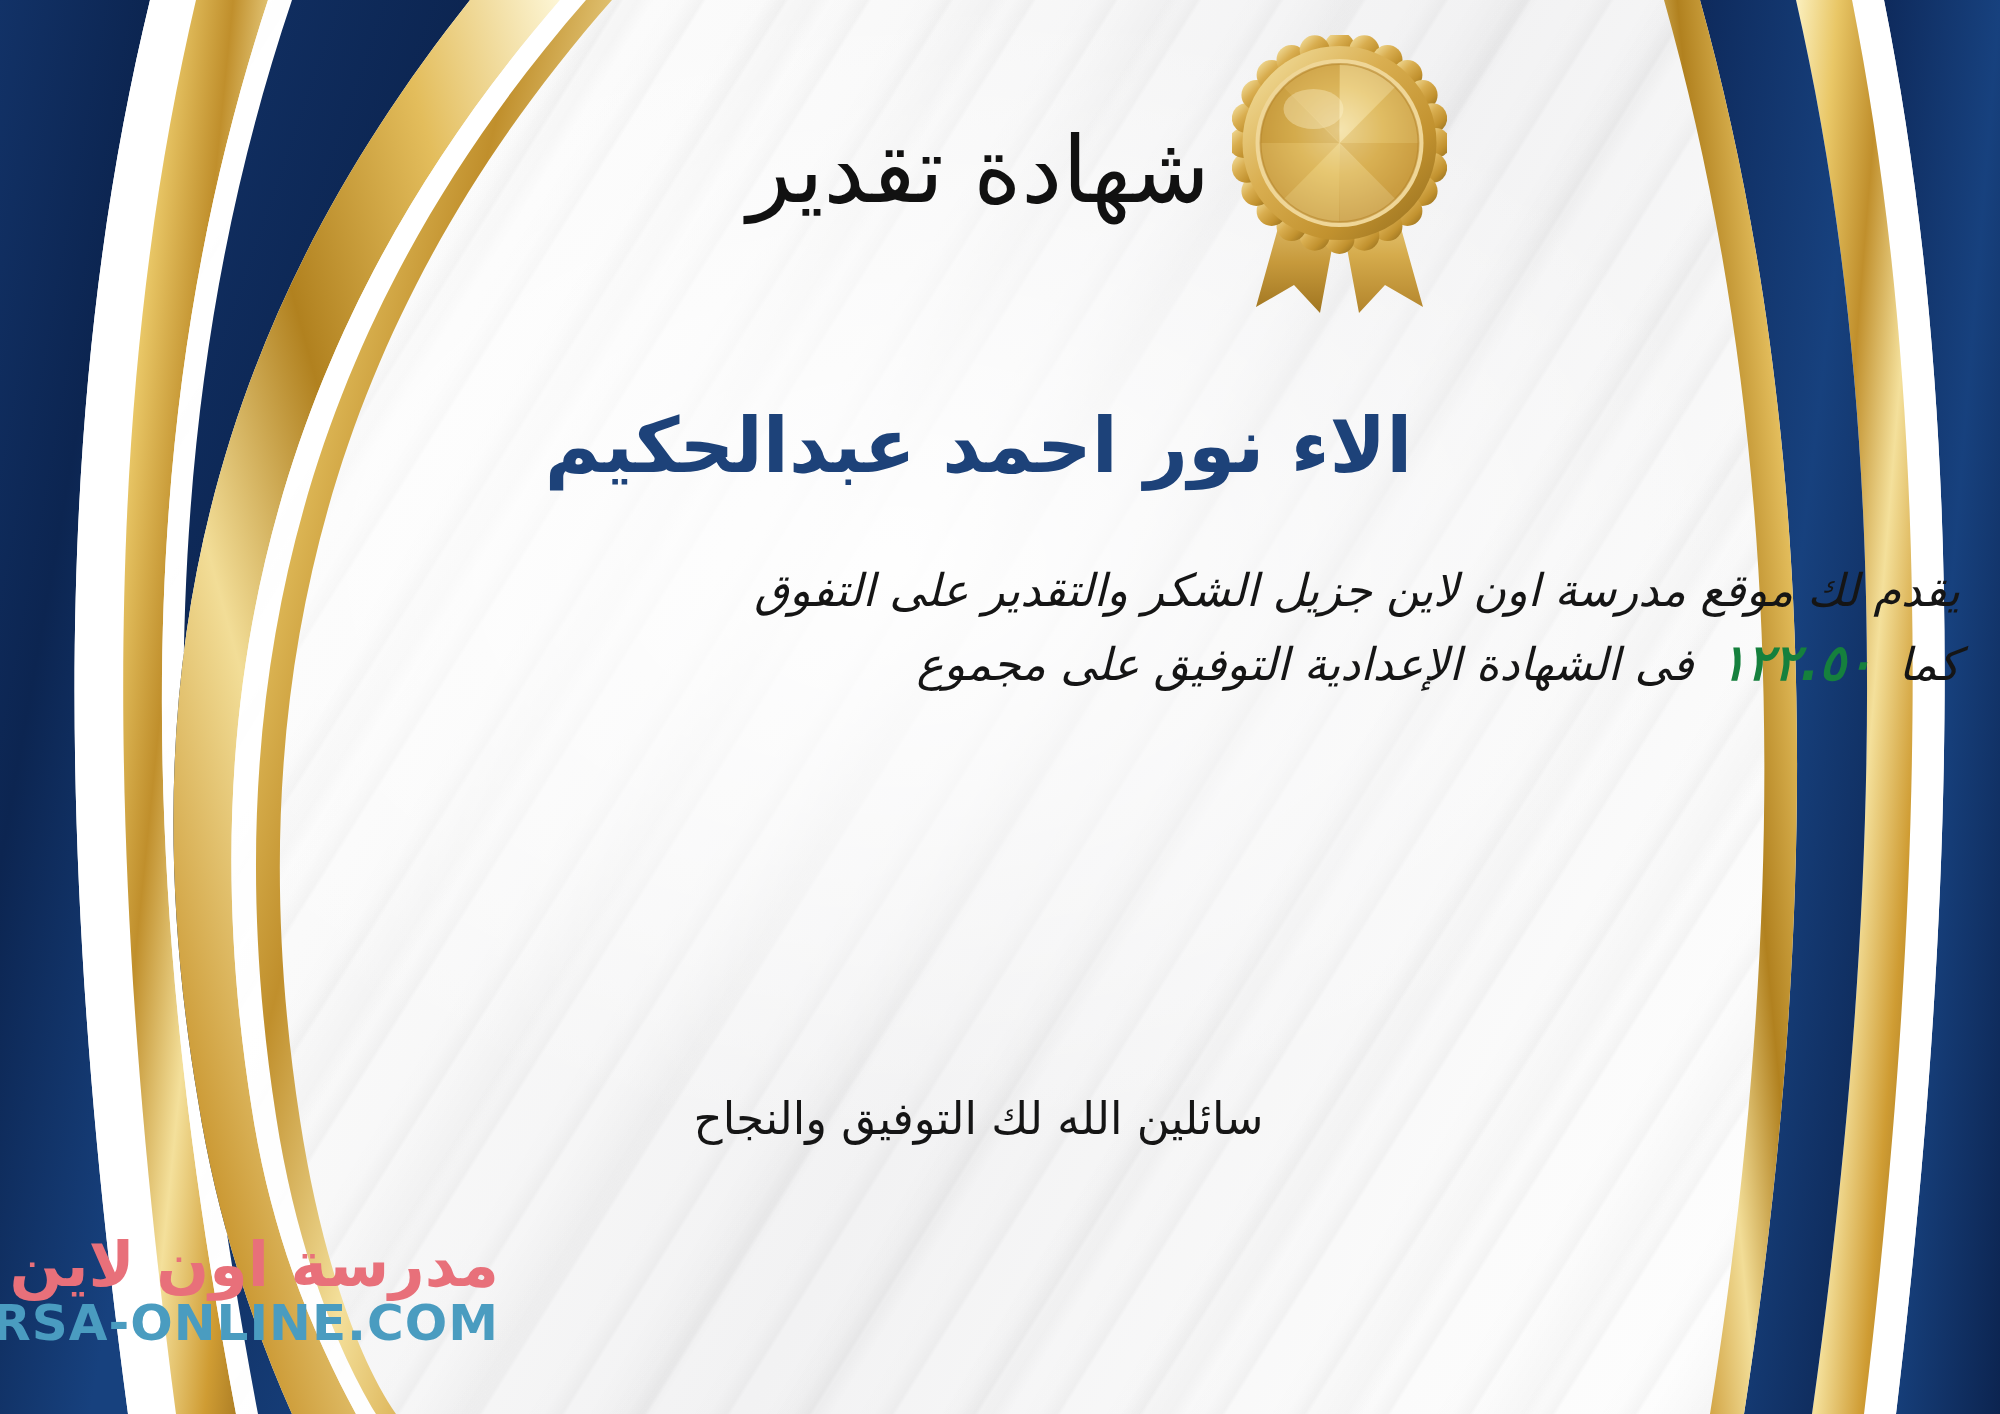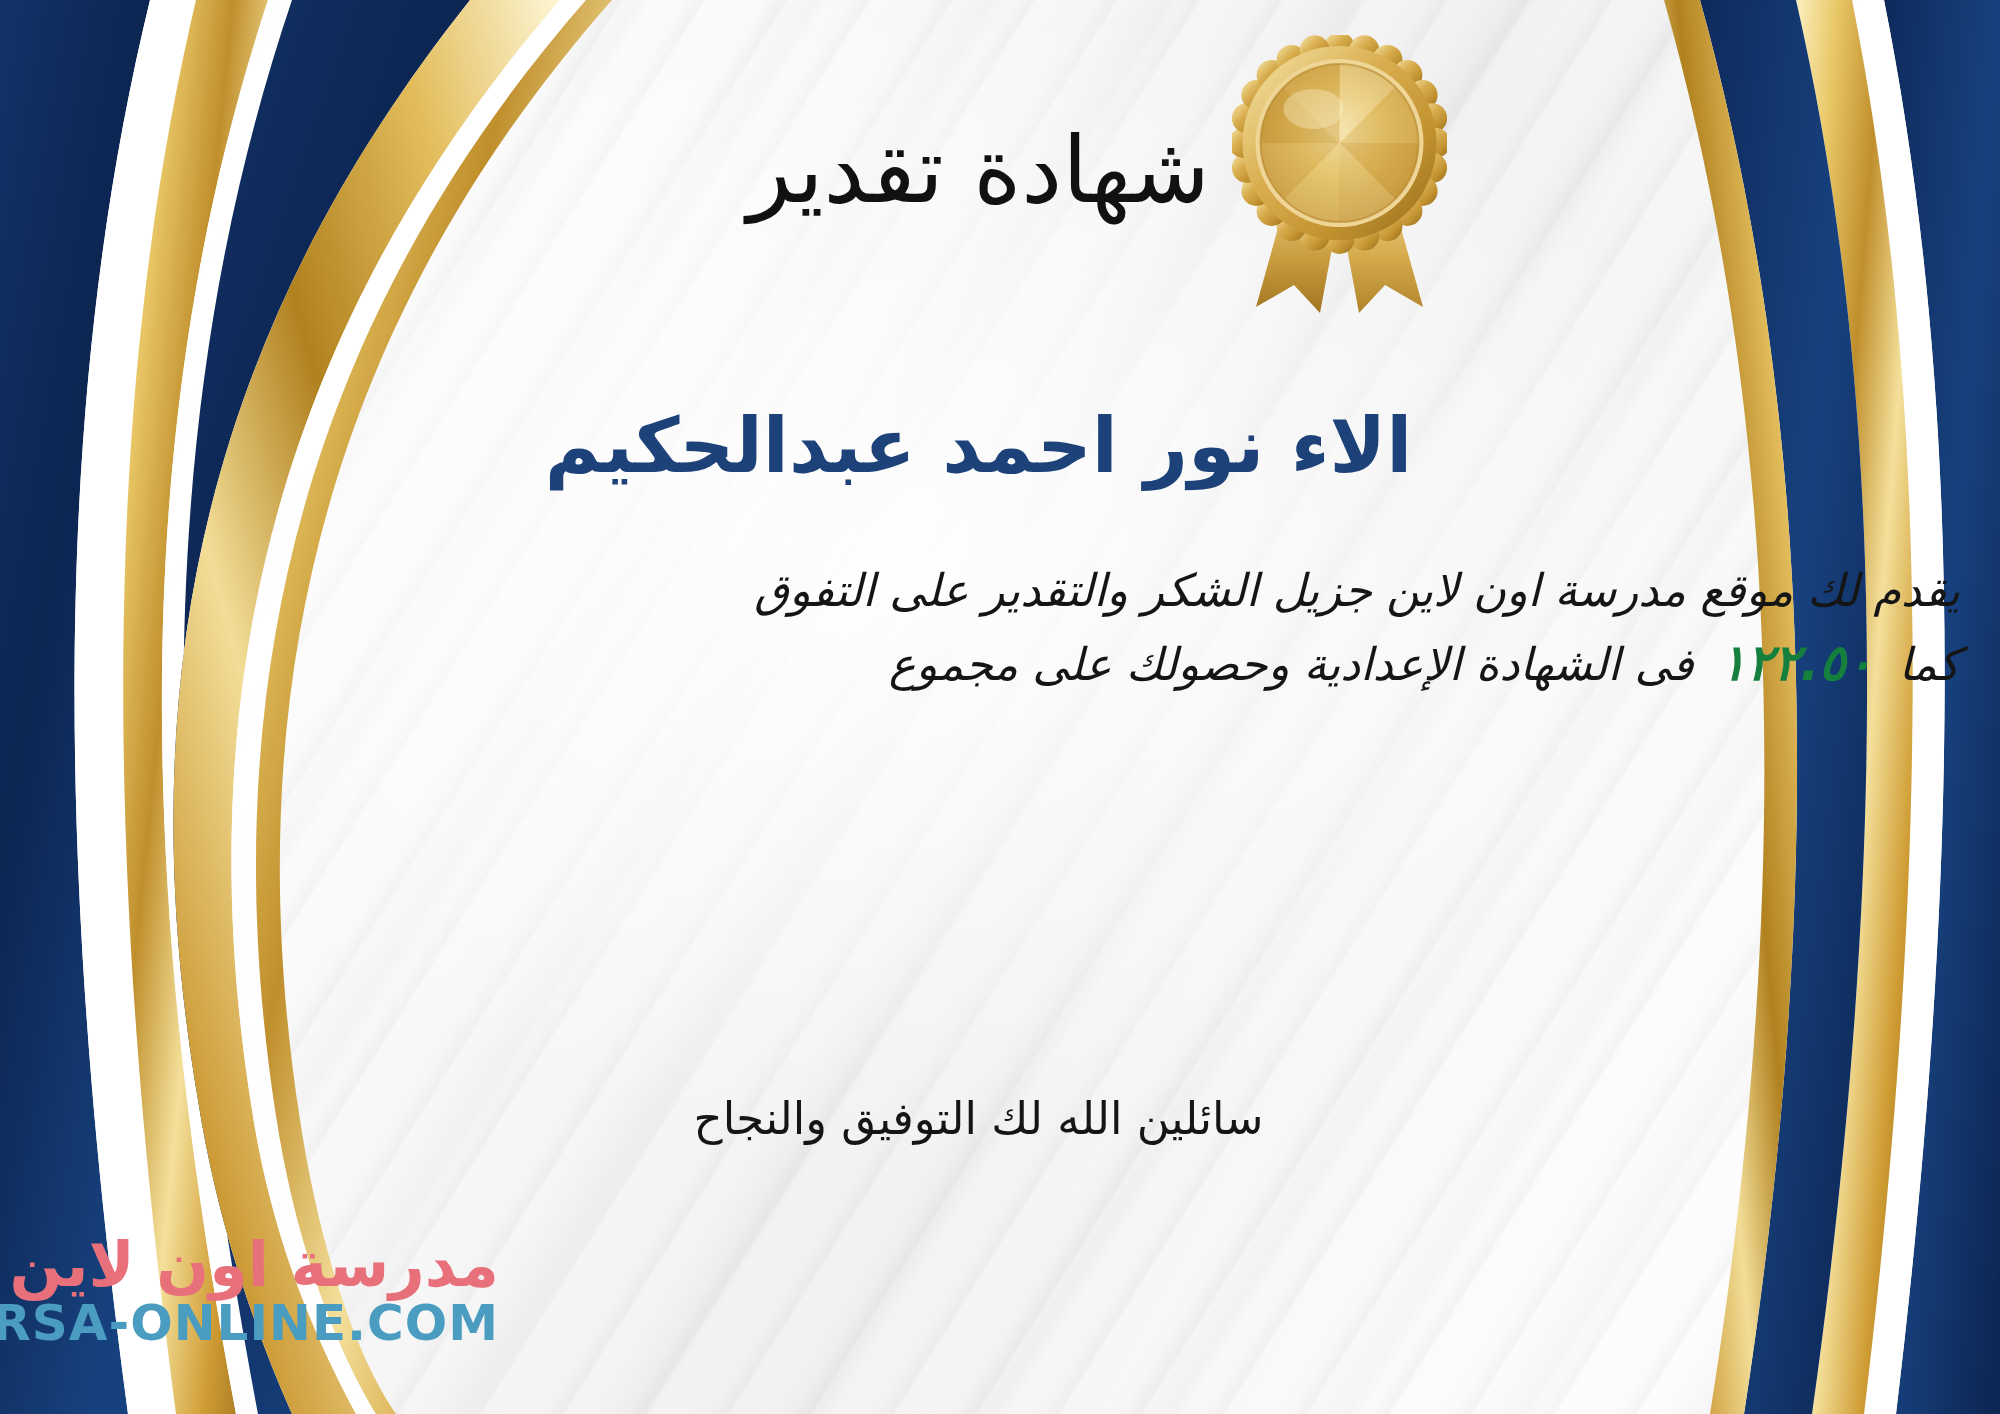--- a/index.html
+++ b/index.html
@@ -233,21 +233,21 @@
       </g>
     </svg>
   </div>
 
   <div class="title">شهادة تقدير</div>
 
   <div class="student-name">الاء نور احمد عبدالحكيم</div>
 
   <div class="body-block">
     <span class="body-line">يقدم لك موقع مدرسة اون لاين جزيل الشكر  والتقدير على التفوق</span>
-    <span class="body-line"><span>كما</span><span class="grade">١٢٢.٥٠</span><span>فى الشهادة الإعدادية وحصولك على مجموع</span></span>
+    <span class="body-line"><span>كما</span><span class="grade">١٢٢.٥٠</span><span>فى الشهادة الإعدادية التوفيق على مجموع</span></span>
   </div>
 
   <div class="closing">سائلين الله لك التوفيق  والنجاح</div>
 
   <div class="brand">
     <div class="brand-row">
       <div class="brand-text">
         <div class="brand-ar">مدرسة اون لاين</div>
         <div class="brand-en">MADRSA-ONLINE.COM</div>
       </div>

